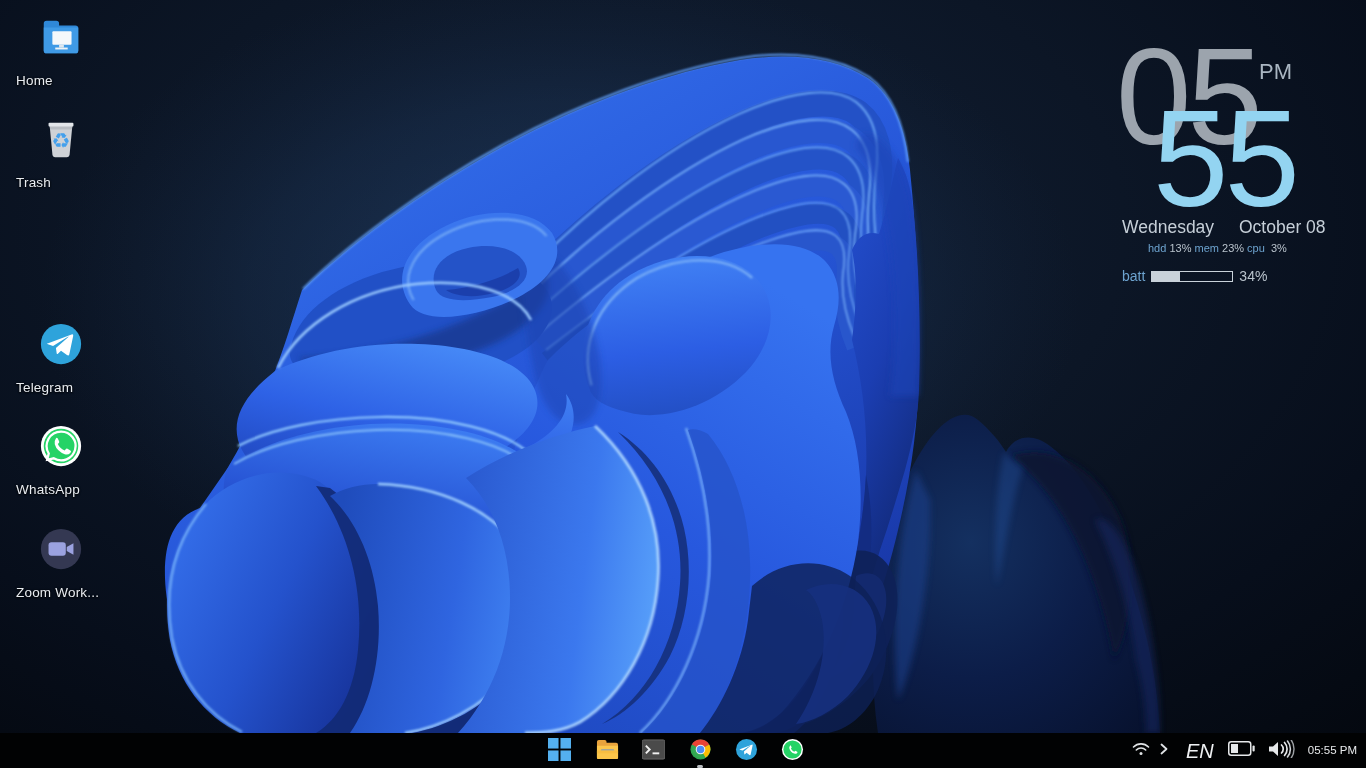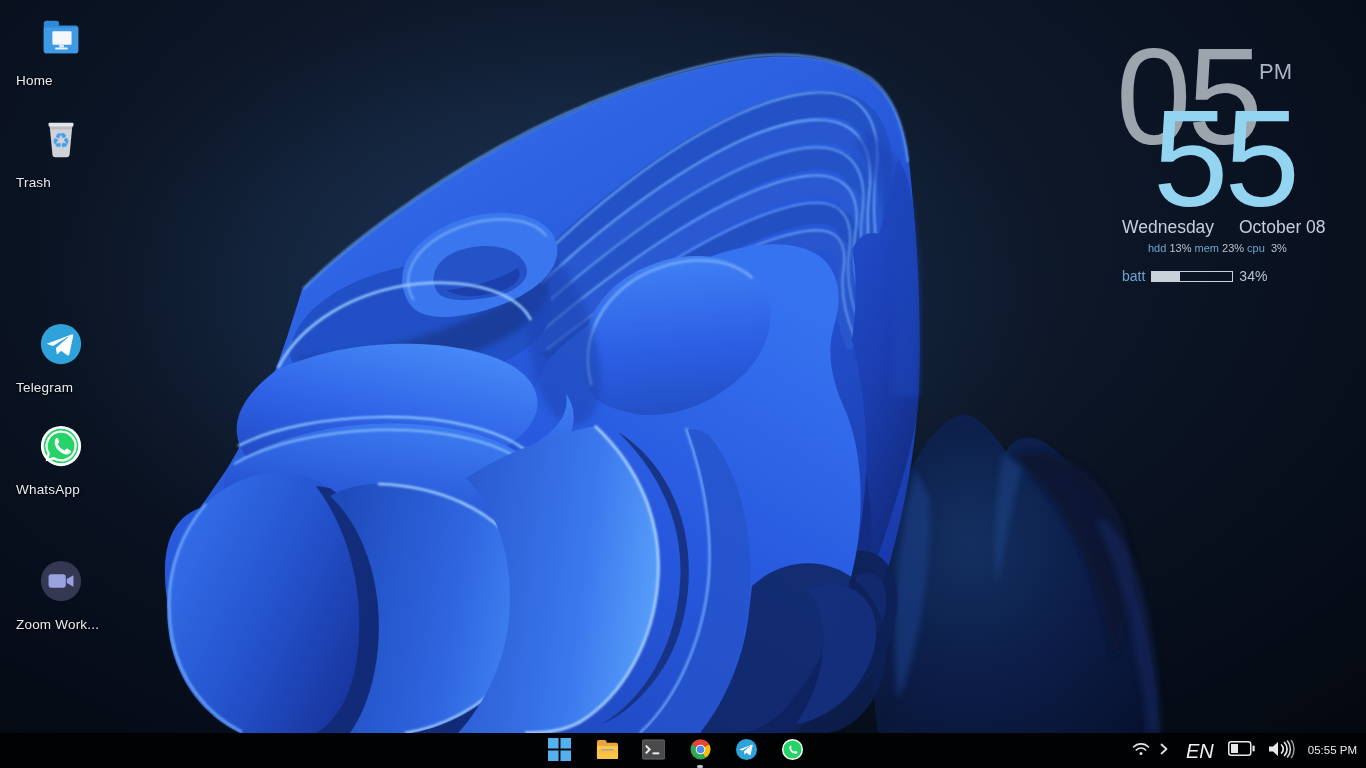--- a/index.html
+++ b/index.html
@@ -208,21 +208,21 @@
 </div>
 <div class="dicon" style="top:423px">
   <svg class="ic" viewBox="0 0 48 48">
     <circle cx="24" cy="24" r="21" fill="#fff"></circle>
     <circle cx="24" cy="24" r="18" fill="#25d366"></circle>
     <path d="M24 9 a15 15 0 0 0 -12.8 22.8 L 9.6 38.4 l 6.8-1.6 A15 15 0 1 0 24 9 z" fill="#25d366" stroke="#fff" stroke-width="2.4"></path>
     <path d="M18.5 16.5 q1-2 2-0.5 l1.5 3 q0.5 1-0.3 1.8 l-1 1 q1 2.5 3 4.2 q2 1.8 4.2 2.6 l1.2-1.4 q0.7-0.9 1.7-0.3 l3 1.7 q1.5 0.8-0.1 2.6 q-2.4 2.6-5.8 1.4 q-3.8-1.3-6.6-4.1 q-2.8-2.8-3.8-6.4 q-0.8-3 1-5.6 z" fill="#fff"></path>
   </svg>
   <div class="lbl">WhatsApp</div>
 </div>
-<div class="dicon" style="top:558px">
+<div class="dicon" style="top:526px">
   <svg class="ic" viewBox="0 0 48 48">
     <circle cx="24" cy="24" r="21" fill="#343852"></circle>
     <rect x="11" y="17" width="18" height="14" rx="3" fill="#9ba2e0"></rect>
     <path d="M30 22 l7-4 v12 l-7-4 z" fill="#9ba2e0"></path>
   </svg>
   <div class="lbl">Zoom Work...</div>
 </div>
 
 <div id="hh" class="bignum">05</div>
 <div id="mm" class="bignum">55</div>

